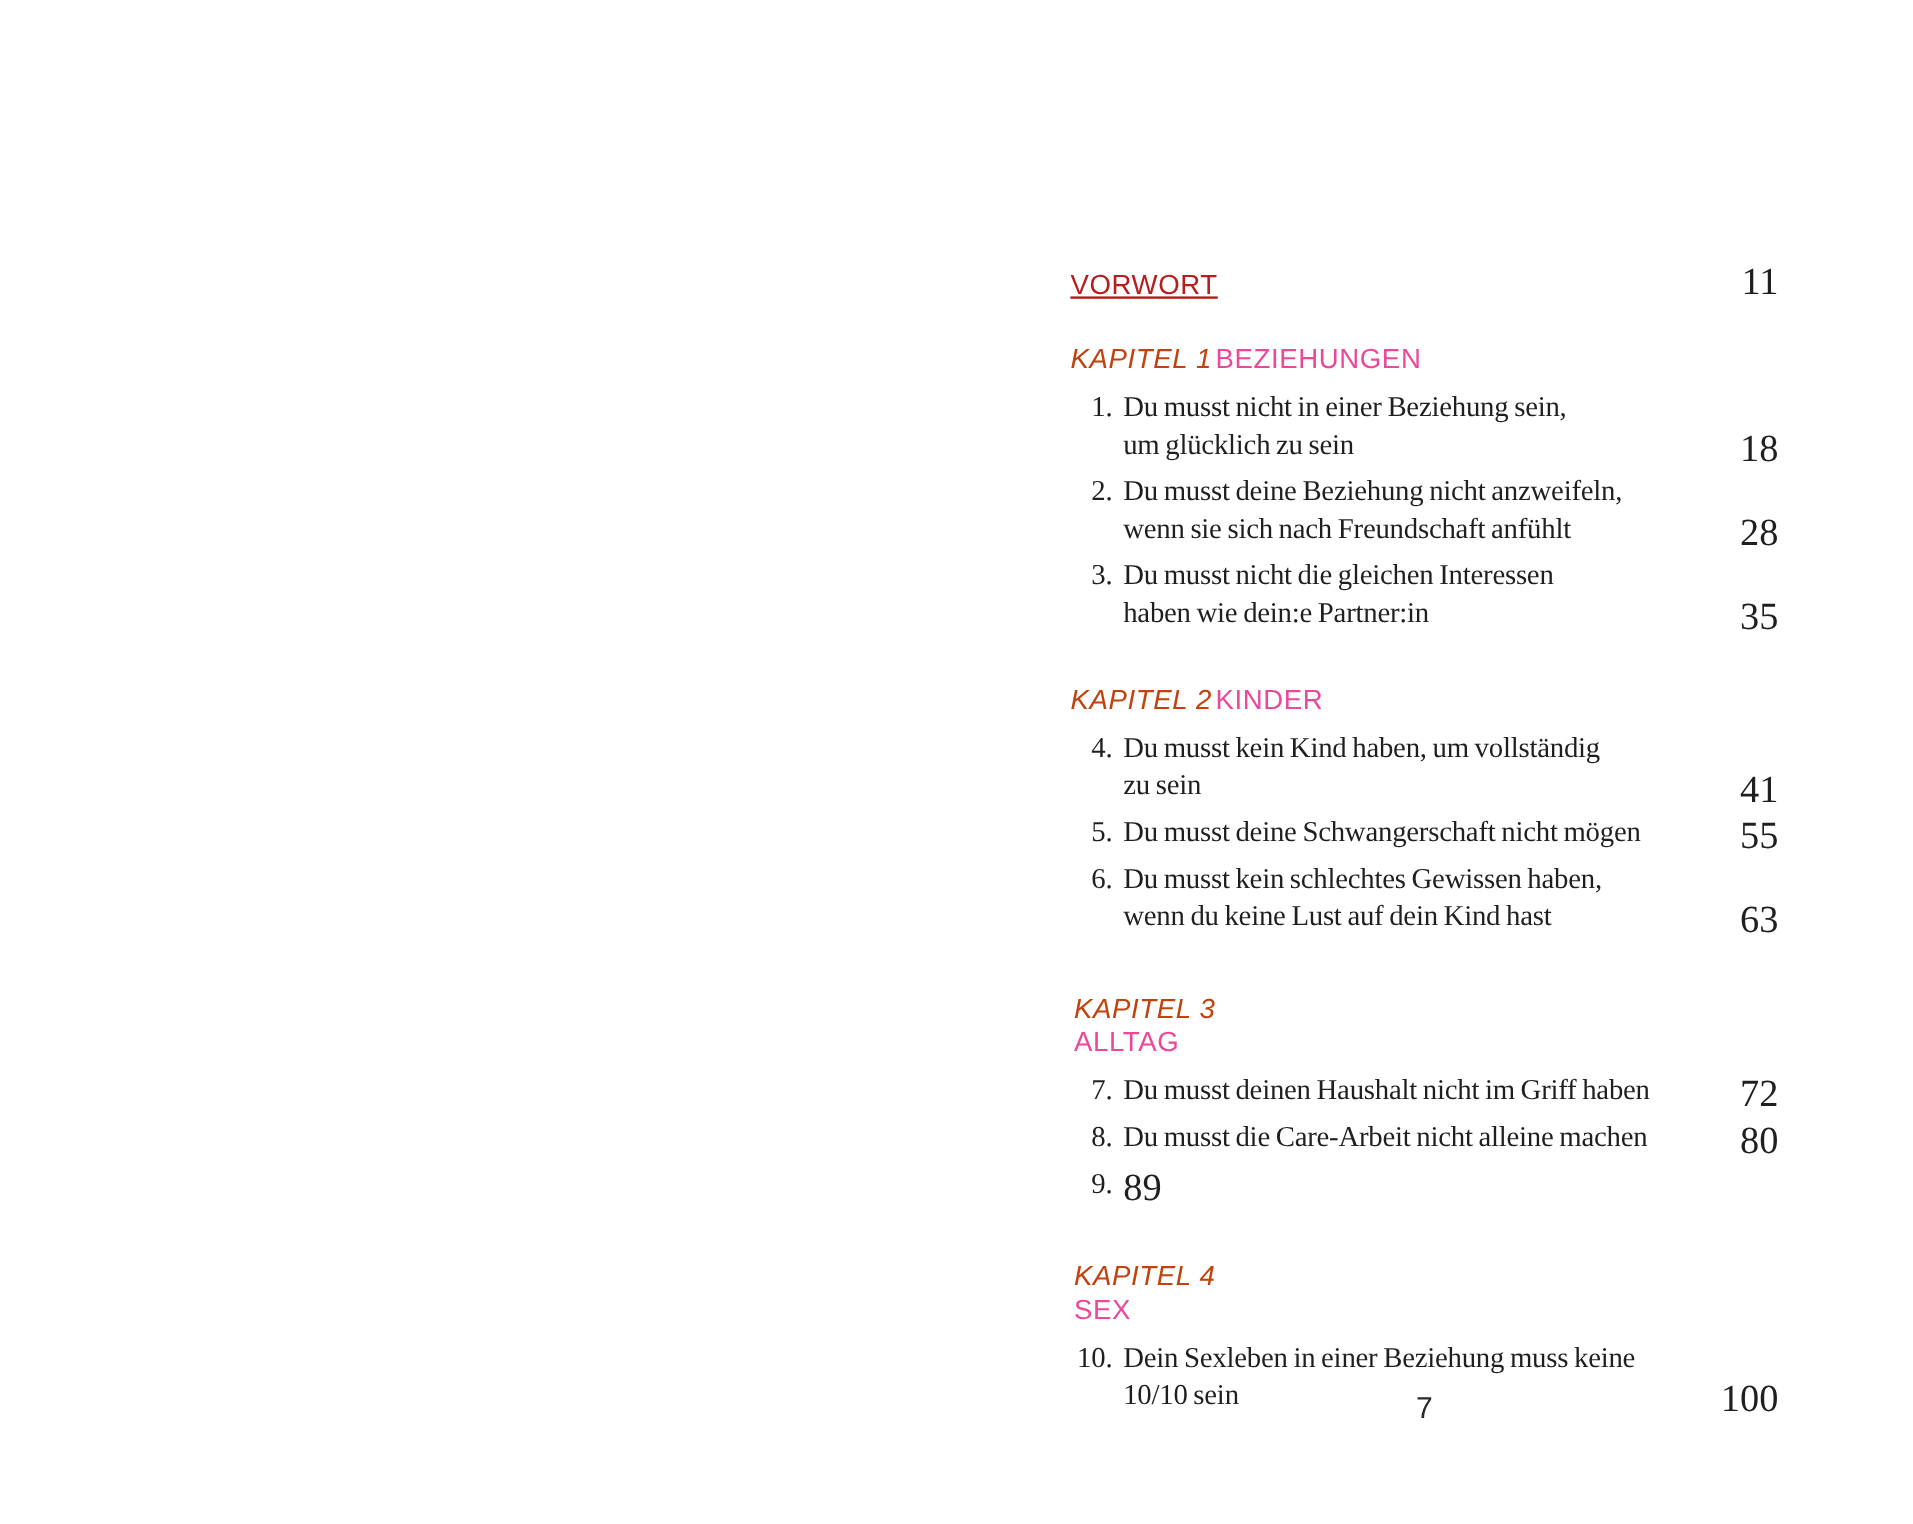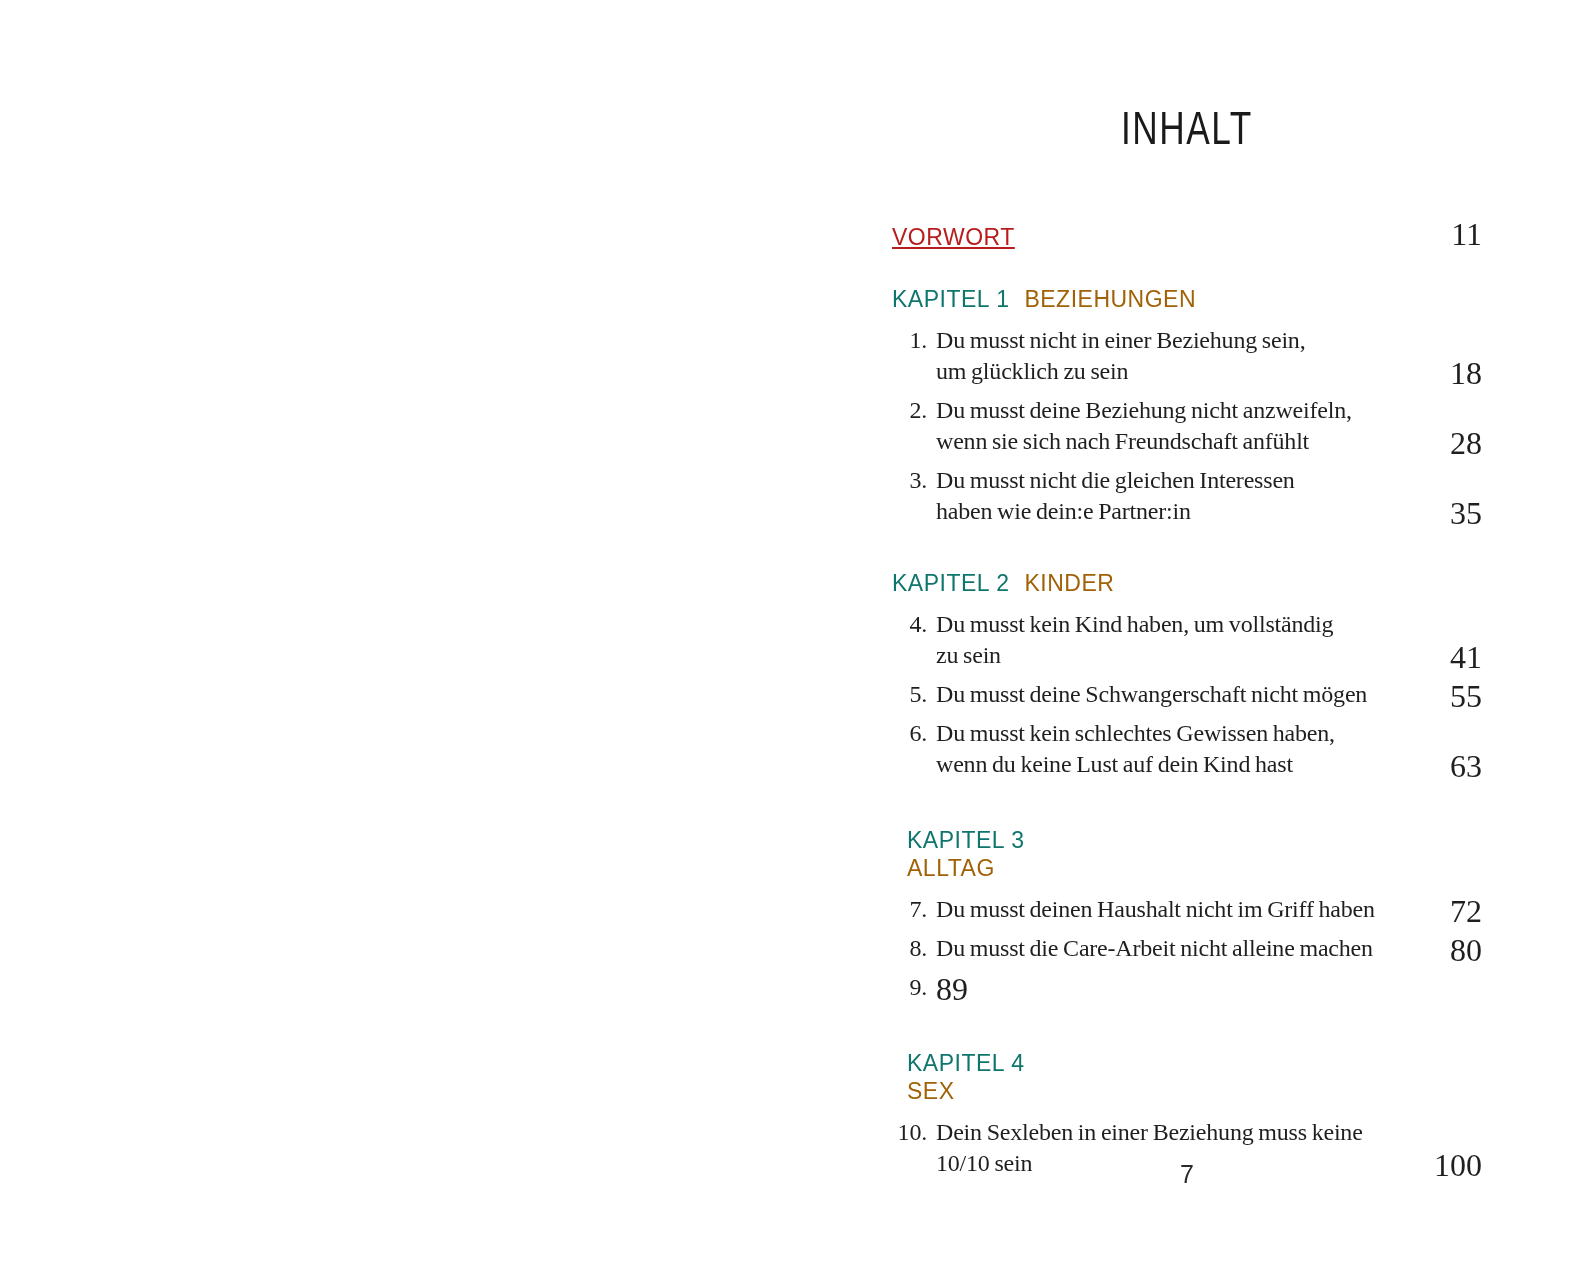--- a/index.html
+++ b/index.html
@@ -60,22 +60,22 @@
     align-items: baseline;
     margin-top: 34px;
     margin-bottom: 12px;
     font-family: "Liberation Sans", sans-serif;
     font-size: 23px;
     line-height: 28px;
     letter-spacing: 0.5px;
   }
   .section-b .chapter-row { margin-top: 42px; }
   .section-c .chapter-row { margin-top: 46px; flex-direction: column; }
-  .ch-label { color: #0f766e; }
-  .ch-name  { color: #a16207; margin-left: 15px; }
+  .ch-label { color: #c2410c; font-style: italic; }
+  .ch-name  { color: #ec4899; margin-left: 3px; }
   
   .item {
     display: flex;
     margin-top: 8px;
     font-size: 24px;
     line-height: 31px;
     letter-spacing: -0.2px;
     word-spacing: -1px;
   }
   .item .num {
@@ -109,23 +109,20 @@
     font-size: 25px;
     line-height: 28px;
     color: #2a2a2a;
   }
 </style>
 </head>
 <body>
 
 <div class="page">
 
-  <div class="title-wrap">
-    <span class="condense">INHALT</span>
-  </div>
 
   <div class="toc">
 
     <div class="frontmatter-row">
       <span class="fm-label">VORWORT</span>
       <span class="pg-serif">11</span>
     </div>
 
     <div class="section section-a">
       <div class="chapter-row">

